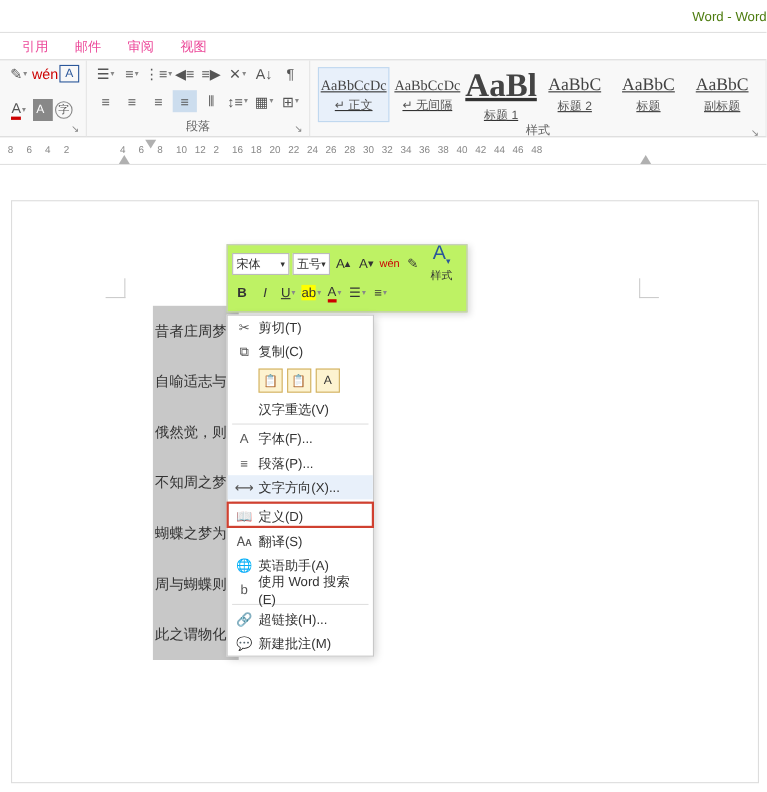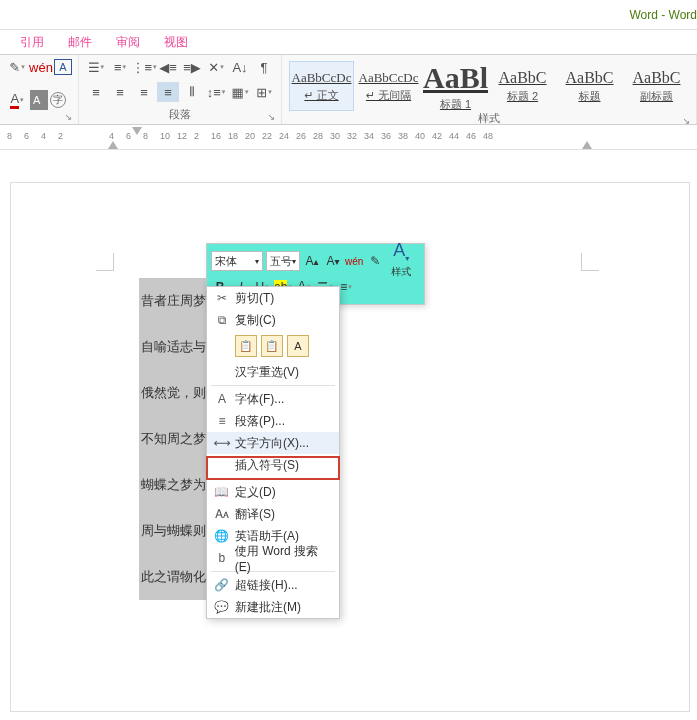--- a/index.html
+++ b/index.html
@@ -26,21 +26,21 @@
 .indent-marker{position:absolute;width:0;height:0;}
 .im-top{left:132px;top:2px;border-left:5px solid transparent;border-right:5px solid transparent;border-top:8px solid #b0b0b0;}
 .im-bot{left:108px;top:16px;border-left:5px solid transparent;border-right:5px solid transparent;border-bottom:8px solid #b0b0b0;}
 .im-right{left:582px;top:16px;border-left:5px solid transparent;border-right:5px solid transparent;border-bottom:8px solid #b0b0b0;}
 .page{position:absolute;left:10px;top:182px;width:680px;height:530px;background:#fff;border:1px solid #ddd;}
 .margin-mark{position:absolute;width:18px;height:18px;}
 .mm-tl{left:85px;top:70px;border-right:1px solid #ccc;border-bottom:1px solid #ccc;}
 .mm-tr{right:90px;top:70px;border-left:1px solid #ccc;border-bottom:1px solid #ccc;}
 .seltext{position:absolute;left:128px;top:95px;width:78px;background:#c8c8c8;}
 .seltext div{height:46px;line-height:46px;font-size:13px;color:#333;padding:0 2px;white-space:nowrap;overflow:hidden;}
-.minitb{position:absolute;left:206px;top:222px;width:219px;background:#5eead4;border:1px solid #c8c8c8;box-shadow:2px 2px 6px rgba(0,0,0,0.15);padding:4px;margin-top:21px;}
+.minitb{position:absolute;left:206px;top:222px;width:219px;background:#bef264;border:1px solid #c8c8c8;box-shadow:2px 2px 6px rgba(0,0,0,0.15);padding:4px;}
 .minitb .row{display:flex;align-items:center;gap:3px;height:26px;}
 .mtbtn{min-width:18px;height:20px;display:flex;align-items:center;justify-content:center;cursor:pointer;font-size:12px;}
 .mtbtn.dd::after{content:"▾";font-size:7px;color:#888;margin-left:1px;}
 .mtsel{height:20px;border:1px solid #bbb;background:#fff;font-size:11px;display:flex;align-items:center;padding:0 3px;}
 .ctxmenu{position:absolute;left:206px;top:286px;width:134px;background:#fff;border:1px solid #c8c8c8;box-shadow:2px 2px 8px rgba(0,0,0,0.2);}
 .ctxitem{height:22px;display:flex;align-items:center;padding:0 6px;cursor:pointer;font-size:12px;color:#333;}
 .ctxitem.hov{background:#e8f0fa;}
 .ctxitem .ci-icon{width:18px;text-align:center;font-size:12px;color:#555;margin-right:4px;}
 .ctxitem .ci-arrow{margin-left:auto;font-size:9px;color:#888;}
 .ctxhdr{height:20px;padding:2px 6px;font-size:11px;color:#666;}
@@ -310,24 +310,20 @@
       <span>字体(F)...</span>
     </div>
   <div class="ctxitem">
       <span class="ci-icon">≡</span>
       <span>段落(P)...</span>
     </div>
   <div class="ctxitem hov">
       <span class="ci-icon">⟷</span>
       <span>文字方向(X)...</span>
     </div>
-  <div class="ctxitem">
-      <span class="ci-icon"></span>
-      <span>插入符号(S)</span>
-    </div>
   <div class="ctxsep"></div>
   <div class="ctxitem">
       <span class="ci-icon">📖</span>
       <span>定义(D)</span>
     </div>
   <div class="ctxitem">
       <span class="ci-icon">🗛</span>
       <span>翻译(S)</span>
     </div>
   <div class="ctxitem">

